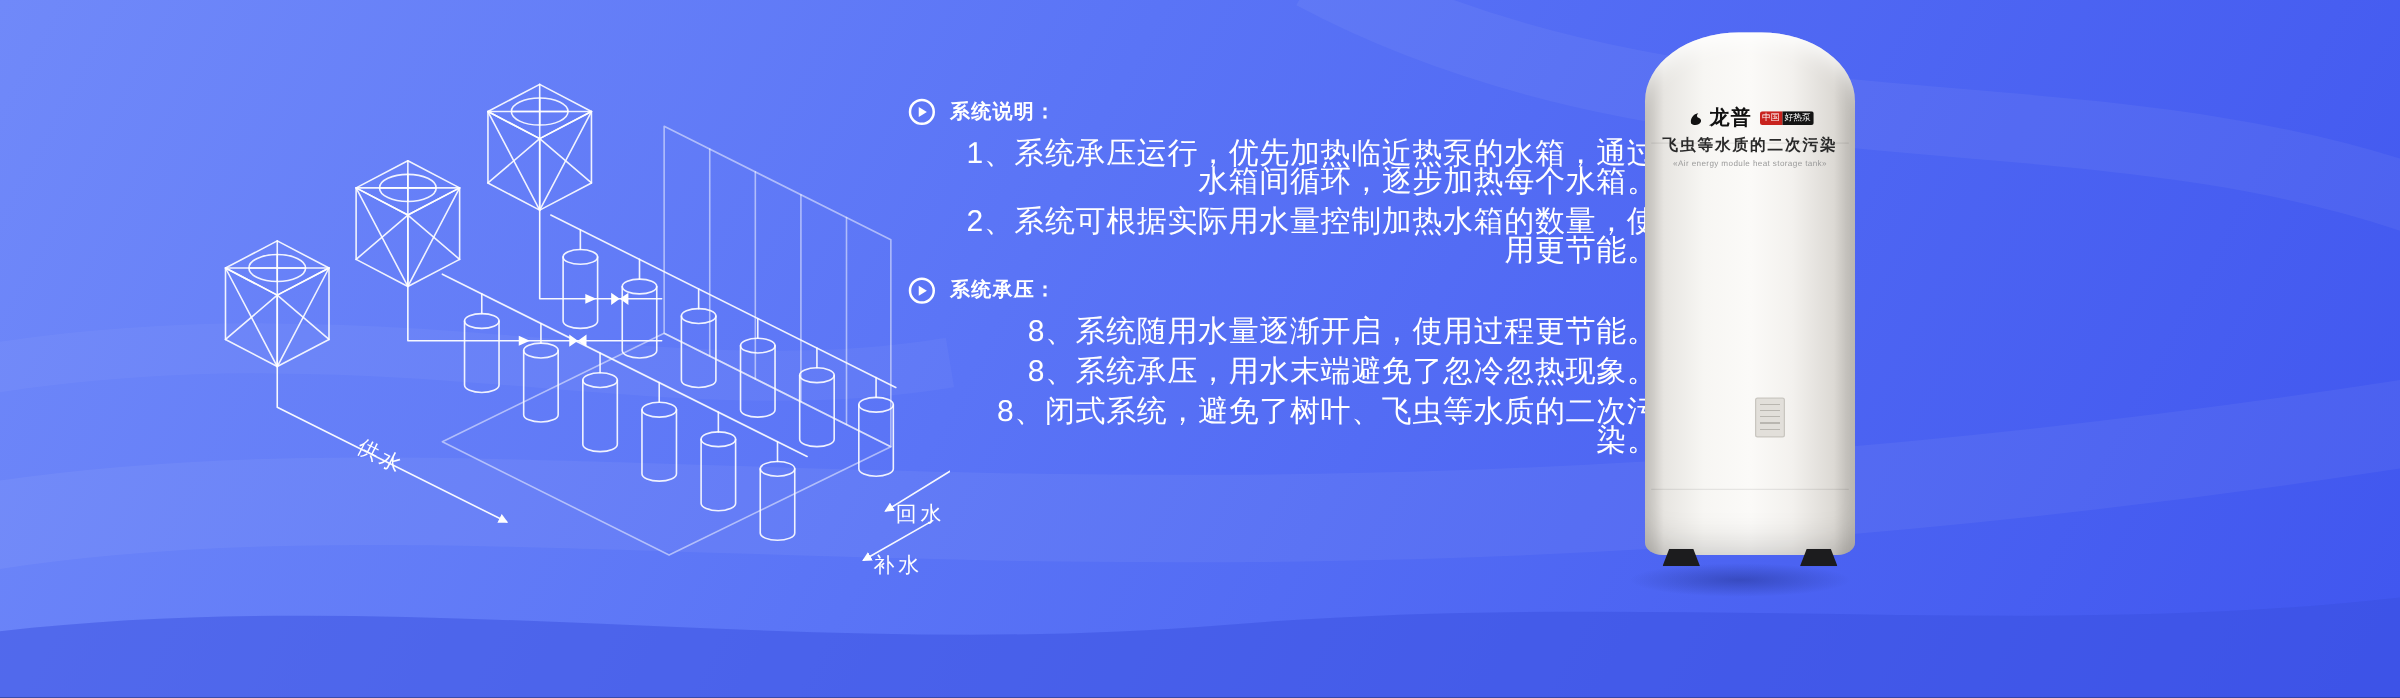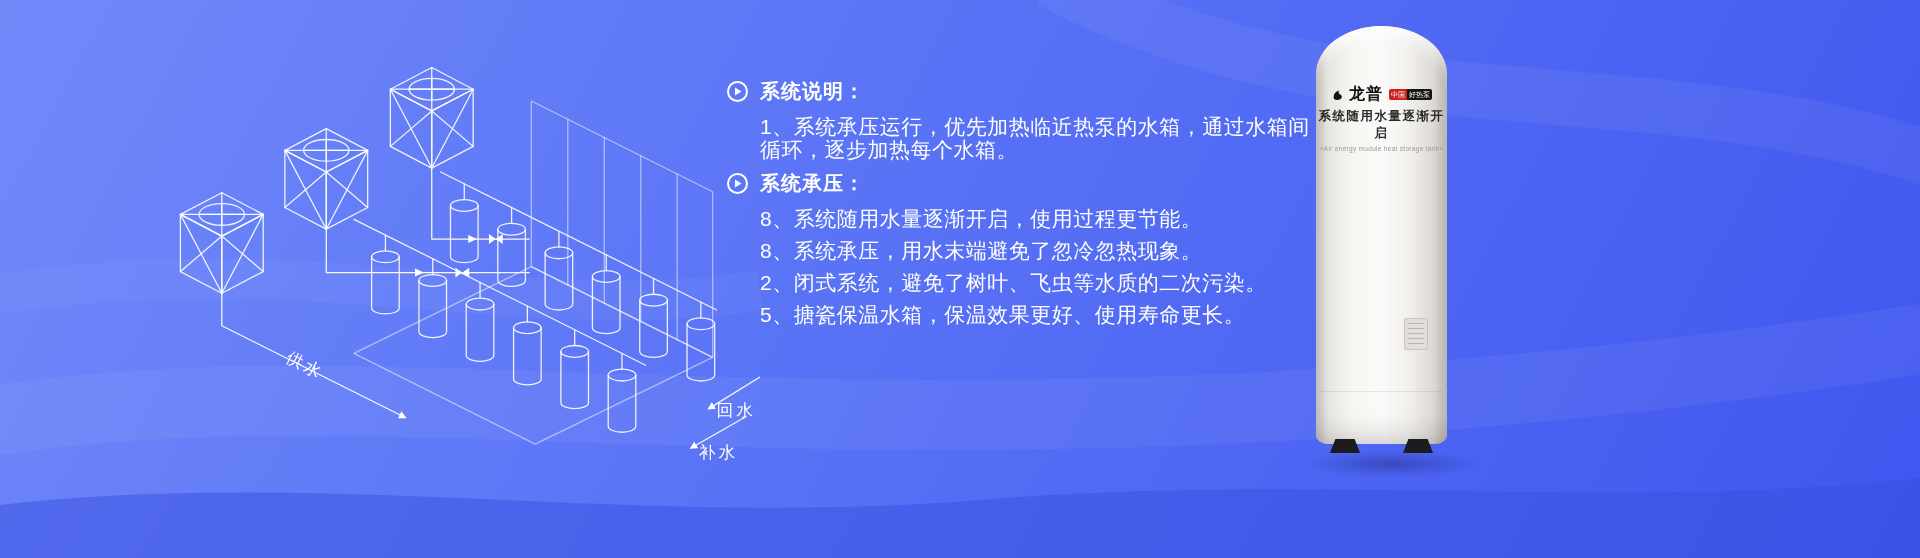--- a/index.html
+++ b/index.html
@@ -12,29 +12,29 @@
 
   
   .diagram{position:absolute;left:70px;top:24px;width:690px;height:505px;}
   .diagram svg{width:100%;height:100%;display:block;}
   .dlabel{fill:#ffffff;stroke:none;font-size:17px;letter-spacing:3px;font-family:"Liberation Sans","DejaVu Sans",sans-serif;}
 
   
   .content{position:absolute;left:726px;top:78px;width:600px;}
   .sec-header{display:flex;align-items:center;gap:11px;margin-bottom:10px;}
   .sec-icon{width:23px;height:23px;flex:0 0 auto;display:block;}
-  .sec-title{font-size:20px;font-weight:700;margin:0;letter-spacing:1px;}
+  .sec-title{font-size:16px;font-weight:700;margin:0;letter-spacing:1px;}
   .sec-list{list-style:none;margin:0 0 8px 0;padding:0 0 0 34px;}
-  .sec-list li{font-size:21px;line-height:23px;margin-bottom:9px;letter-spacing:.5px;}
+  .sec-list li{font-size:24px;line-height:23px;margin-bottom:9px;letter-spacing:.5px;text-align:right;}
 
   
   .product{position:absolute;left:1316px;top:26px;width:152px;height:436px;}
   .tank-shadow{position:absolute;left:-16px;right:-16px;bottom:-16px;height:28px;
     background:radial-gradient(ellipse at center,rgba(23,34,110,.38) 0%,rgba(23,34,110,0) 68%);}
-  .tank{position:absolute;left:0;top:0;width:131px;height:418px;
+  .tank{position:absolute;left:0;top:0;width:168px;height:418px;
     border-radius:75px 75px 14px 14px / 55px 55px 10px 10px;
     background:linear-gradient(90deg,#bdbab5 0%,#e7e5e1 9%,#f7f6f3 28%,#fbfaf8 50%,#f3f1ee 70%,#dcd9d4 90%,#b4b1ac 100%);
     box-shadow:inset 0 16px 18px -10px rgba(255,255,255,.95), inset 0 -26px 30px -22px rgba(0,0,0,.22);}
   .seam{position:absolute;left:5px;right:5px;height:1px;background:rgba(0,0,0,.08);}
   .seam-top{top:88px}.seam-bot{bottom:52px}
   .tank-label{position:absolute;top:58px;left:0;right:0;text-align:center;color:#222;}
   .brand-row{display:flex;align-items:center;justify-content:center;gap:4px;margin-bottom:3px;}
   .dragon{display:block;width:14px;height:14px;}
   .brand{font-size:16px;font-weight:700;color:#111;letter-spacing:1px;}
   .badge{display:inline-flex;border-radius:2px;overflow:hidden;font-size:7px;line-height:1;margin-left:2px;}
@@ -165,36 +165,36 @@
     <section>
       <div class="sec-header">
         <svg class="sec-icon" viewBox="0 0 23 23">
           <circle cx="11.5" cy="11.5" r="9.5" fill="none" stroke="#ffffff" stroke-width="2"></circle>
           <path d="M9,7.5 L15.5,11.5 L9,15.5 Z" fill="#ffffff"></path>
         </svg>
         <h2 class="sec-title">系统说明：</h2>
       </div>
       <ul class="sec-list">
         <li>1、系统承压运行，优先加热临近热泵的水箱，通过水箱间循环，逐步加热每个水箱。</li>
+        <li>2、系统可根据实际用水量控制加热水箱的数量，使用更节能。</li>
       </ul>
     </section>
 
     <section>
       <div class="sec-header">
         <svg class="sec-icon" viewBox="0 0 23 23">
           <circle cx="11.5" cy="11.5" r="9.5" fill="none" stroke="#ffffff" stroke-width="2"></circle>
           <path d="M9,7.5 L15.5,11.5 L9,15.5 Z" fill="#ffffff"></path>
         </svg>
         <h2 class="sec-title">系统承压：</h2>
       </div>
       <ul class="sec-list">
         <li>8、系统随用水量逐渐开启，使用过程更节能。</li>
         <li>8、系统承压，用水末端避免了忽冷忽热现象。</li>
-        <li>2、闭式系统，避免了树叶、飞虫等水质的二次污染。</li>
-        <li>5、搪瓷保温水箱，保温效果更好、使用寿命更长。</li>
+        <li>8、闭式系统，避免了树叶、飞虫等水质的二次污染。</li>
       </ul>
     </section>
 
   </div>
 
   <div class="product">
     <div class="tank-shadow"></div>
     <div class="tank">
       <div class="seam seam-top"></div>
       <div class="seam seam-bot"></div>
@@ -203,21 +203,21 @@
         <div class="brand-row">
           <svg class="dragon" viewBox="0 0 14 14">
             <path d="M3,11 C1.8,7.5 4.2,3.2 8.6,2.6 C7,4.4 7.2,5.6 9.2,6.4 C11.4,7.3 11.4,9.8 9.2,11.2 C7.2,12.4 4.6,12.2 3,11 Z" fill="#111111"></path>
           </svg>
           <span class="brand">龙普</span>
           <span class="badge">
             <span class="badge-cn">中国</span>
             <span class="badge-rest">好热泵</span>
           </span>
         </div>
-        <div class="pname">系统随用水量逐渐开启</div>
+        <div class="pname">飞虫等水质的二次污染</div>
         <div class="pname-en">«Air energy module heat storage tank»</div>
       </div>
 
       <div class="sticker"></div>
       <div class="foot foot-l"></div>
       <div class="foot foot-r"></div>
     </div>
   </div>
 
 </div>

